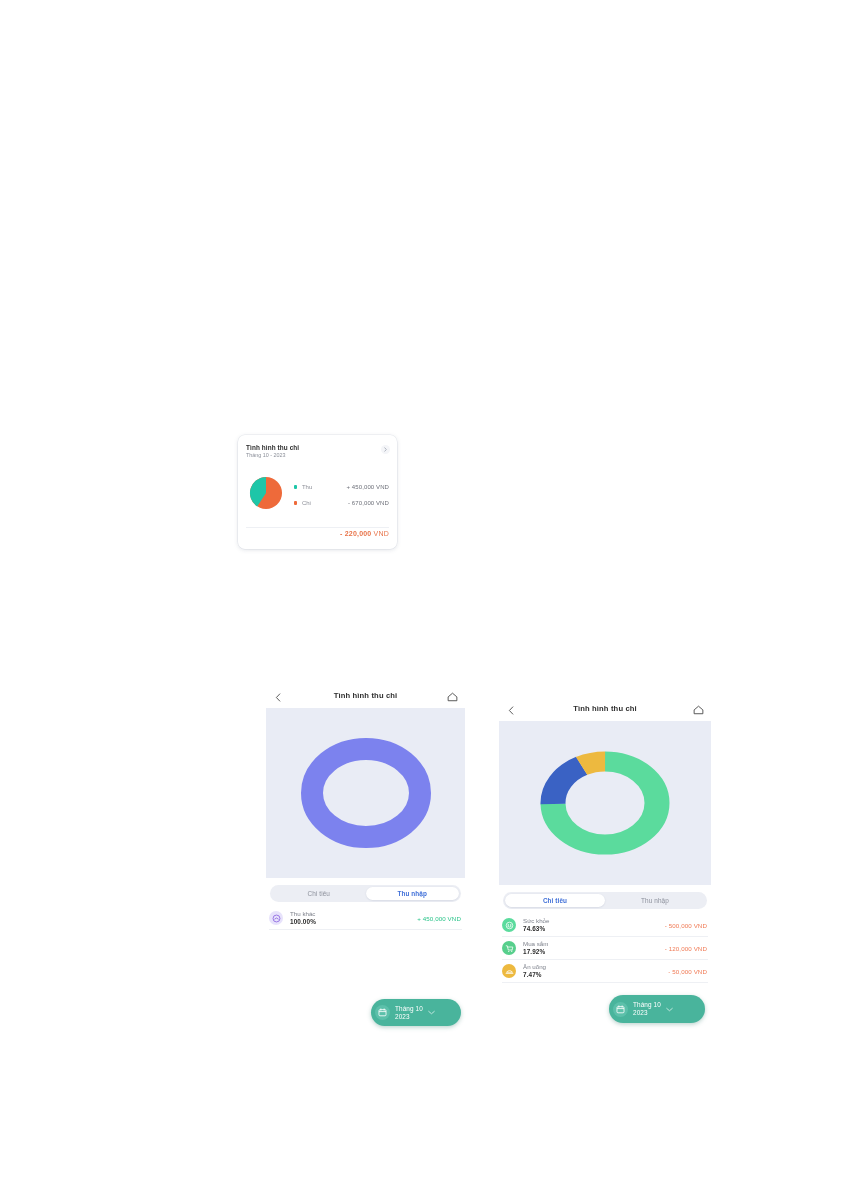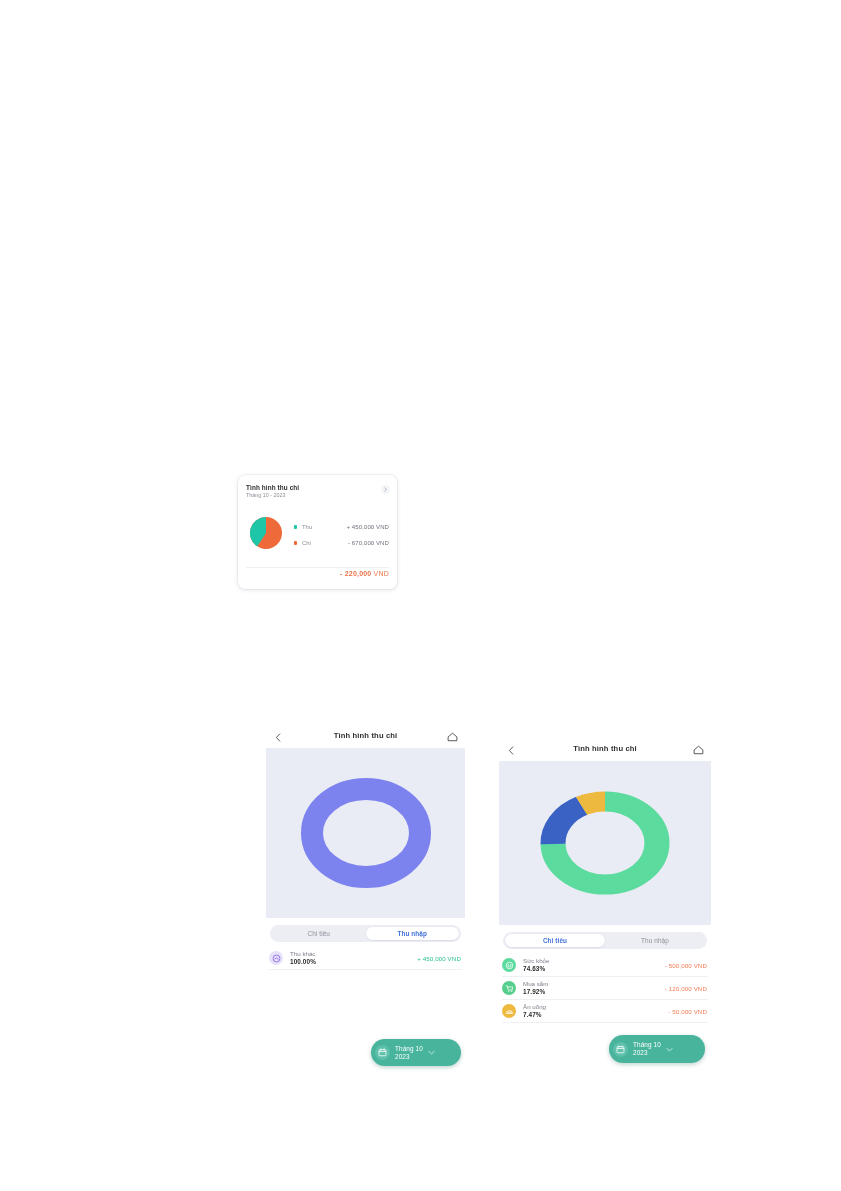--- a/index.html
+++ b/index.html
@@ -1,21 +1,21 @@
 <!DOCTYPE html>
 <html><head>
 <meta charset="utf-8">
 <style>
   html,body{margin:0;padding:0;}
   body{
     width:841px;height:1191px;background:#ffffff;
     font-family:"Liberation Sans","DejaVu Sans",sans-serif;
     position:relative;overflow:hidden;color:#3a3a3a;
   }
-  .stage{position:absolute;inset:0;margin-top:40px;}
+  .stage{position:absolute;inset:0;}
 
   
   .card{
     position:absolute;left:238px;top:435px;width:159px;height:114px;
     background:#ffffff;border-radius:7px;
     box-shadow:0 1px 4px rgba(90,100,130,.18),0 0 0 .5px rgba(150,160,185,.18);
     overflow:hidden;
   }
   .card-head{position:absolute;left:8px;top:9px;right:8px;}
   .card-title{font-size:6.4px;font-weight:bold;color:#2b2b2b;letter-spacing:.1px;line-height:1.1;}

